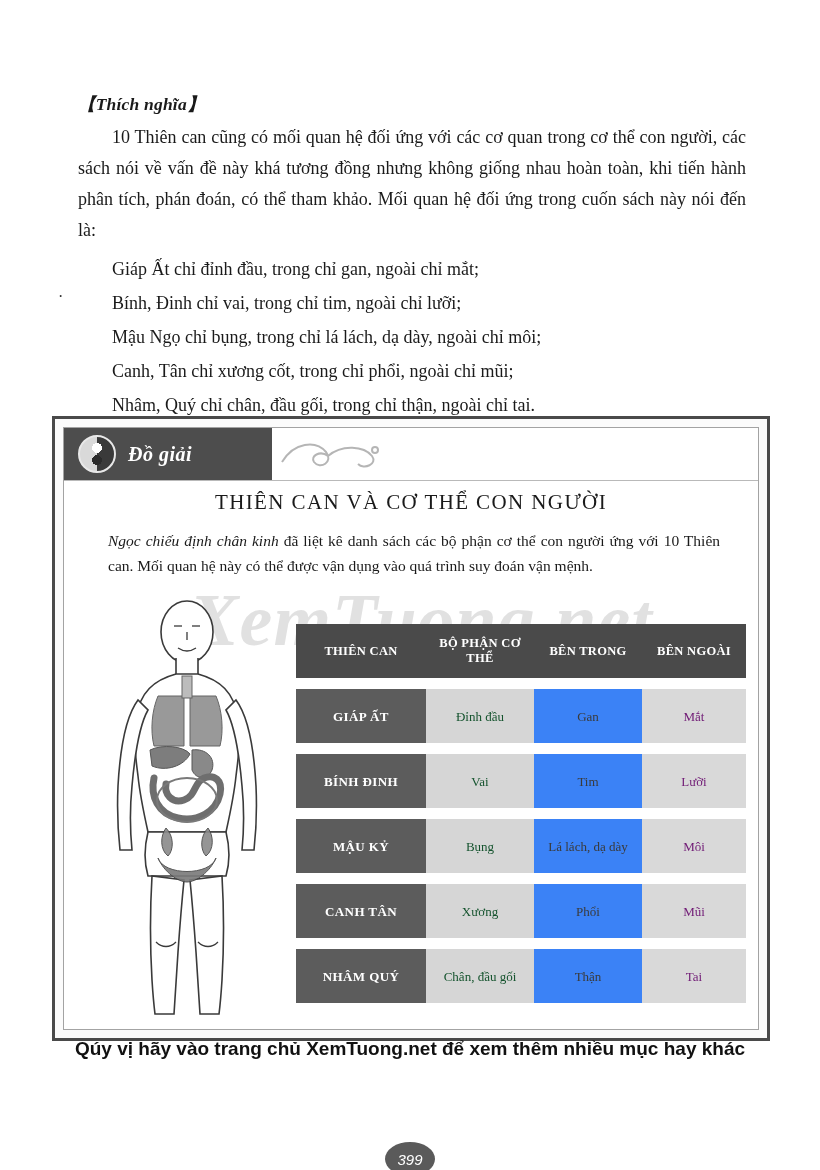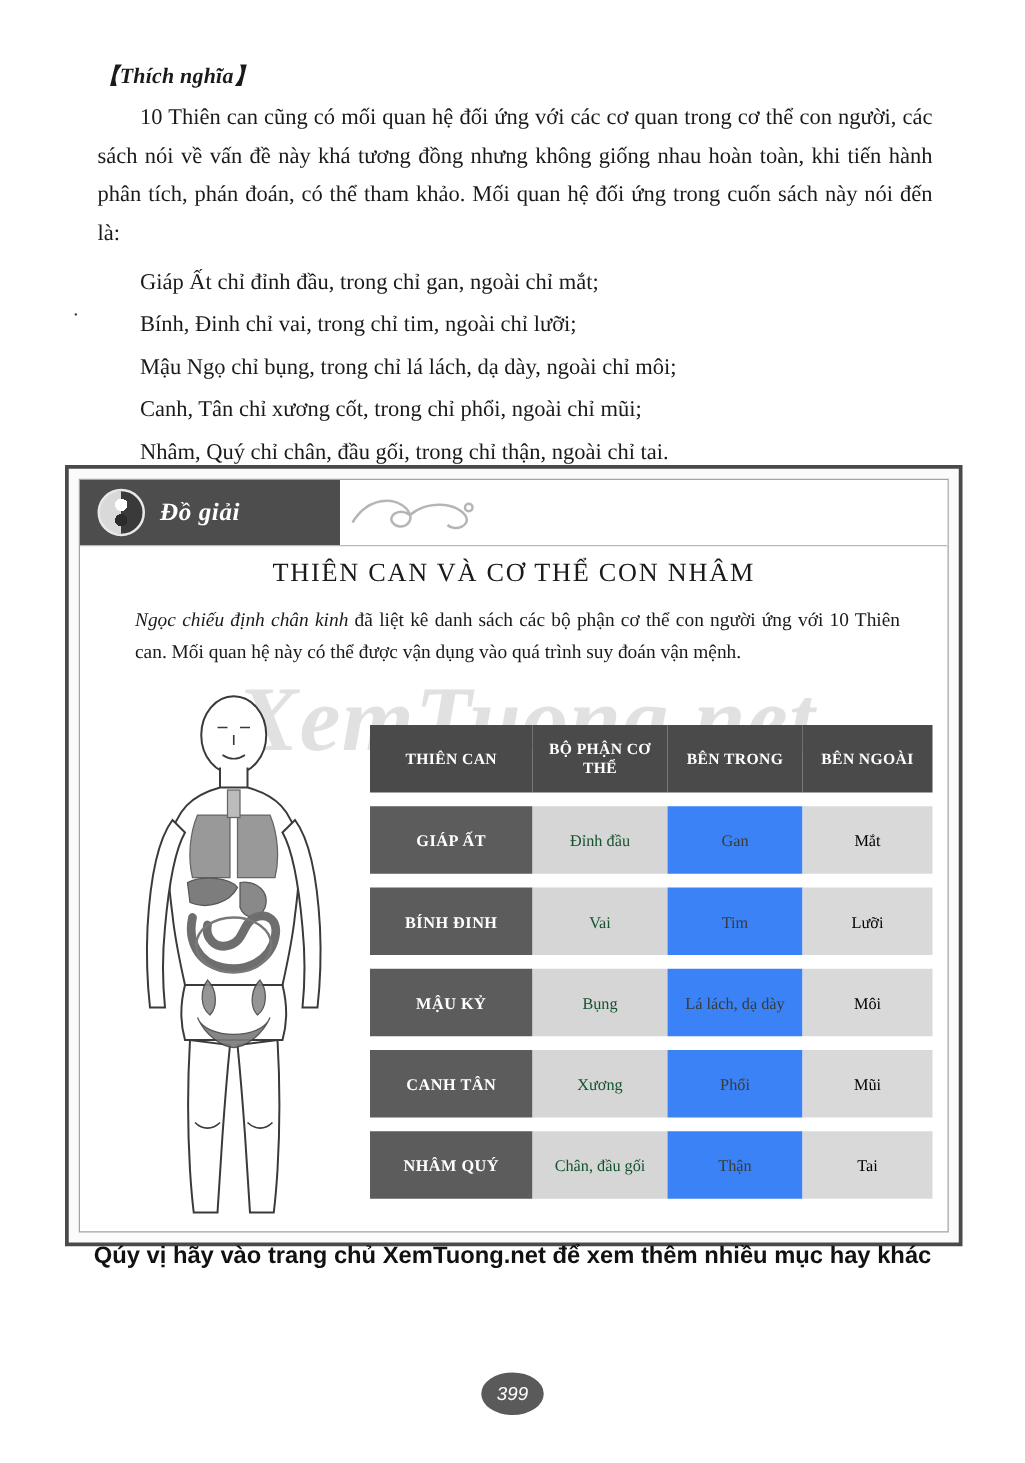--- a/index.html
+++ b/index.html
@@ -14,20 +14,21 @@
     color: #1a1a1a;
     position: relative;
     overflow: hidden;
   }
 
   .page {
     position: relative;
     width: 820px;
     height: 1028px;
     box-sizing: border-box;
+    margin-top: 44px;
   }
 
   
   .prose {
     position: absolute;
     left: 78px;
     top: 48px;
     width: 668px;
   }
   .section-heading {
@@ -215,21 +216,21 @@
     color: #14532d;
   }
   .c-in {
     width: 108px;
     background: #3b82f6;
     color: #3a3a3a;
   }
   .c-out {
     width: 104px;
     background: #d9d9d9;
-    color: #000000;
+    color: #701a75;
   }
   .grid-row.head .cell {
     background: #4a4a4a;
     color: #ffffff;
     font-weight: bold;
     font-size: 12.5px;
     letter-spacing: .3px;
   }
   .grid-row.head .c-can { background: #4a4a4a; }
 
@@ -289,21 +290,21 @@
           <span class="bagua"></span>
           <span class="badge-label">Đồ giải</span>
         </div>
         <svg class="header-flourish" viewBox="0 0 110 36">
           <path d="M6 26 C18 6, 40 4, 50 16 C58 26, 44 34, 38 26 C34 20, 44 14, 52 20" fill="none" stroke="#7a7a7a" stroke-width="2"></path>
           <path d="M52 20 C66 8, 88 10, 96 20 C102 28, 88 34, 82 28" fill="none" stroke="#7a7a7a" stroke-width="2"></path>
           <circle cx="99" cy="14" r="3" fill="none" stroke="#7a7a7a" stroke-width="2"></circle>
         </svg>
       </div>
 
-      <div class="panel-title">THIÊN CAN VÀ CƠ THỂ CON NHÂM</div>
+      <div class="panel-title">THIÊN CAN VÀ CƠ THỂ CON NGƯỜI</div>
 
       <div class="panel-sub">
         <span class="em">Ngọc chiếu định chân kinh</span><span> đã liệt kê danh sách các bộ phận cơ thể con người ứng với 10 Thiên can. Mối quan hệ này có thể được vận dụng vào quá trình suy đoán vận mệnh.</span>
       </div>
 
       <div class="watermark">XemTuong.net</div>
 
       <svg class="figure" viewBox="0 0 190 420">
         <g fill="#ffffff" stroke="#3a3a3a" stroke-width="1.6">
 

